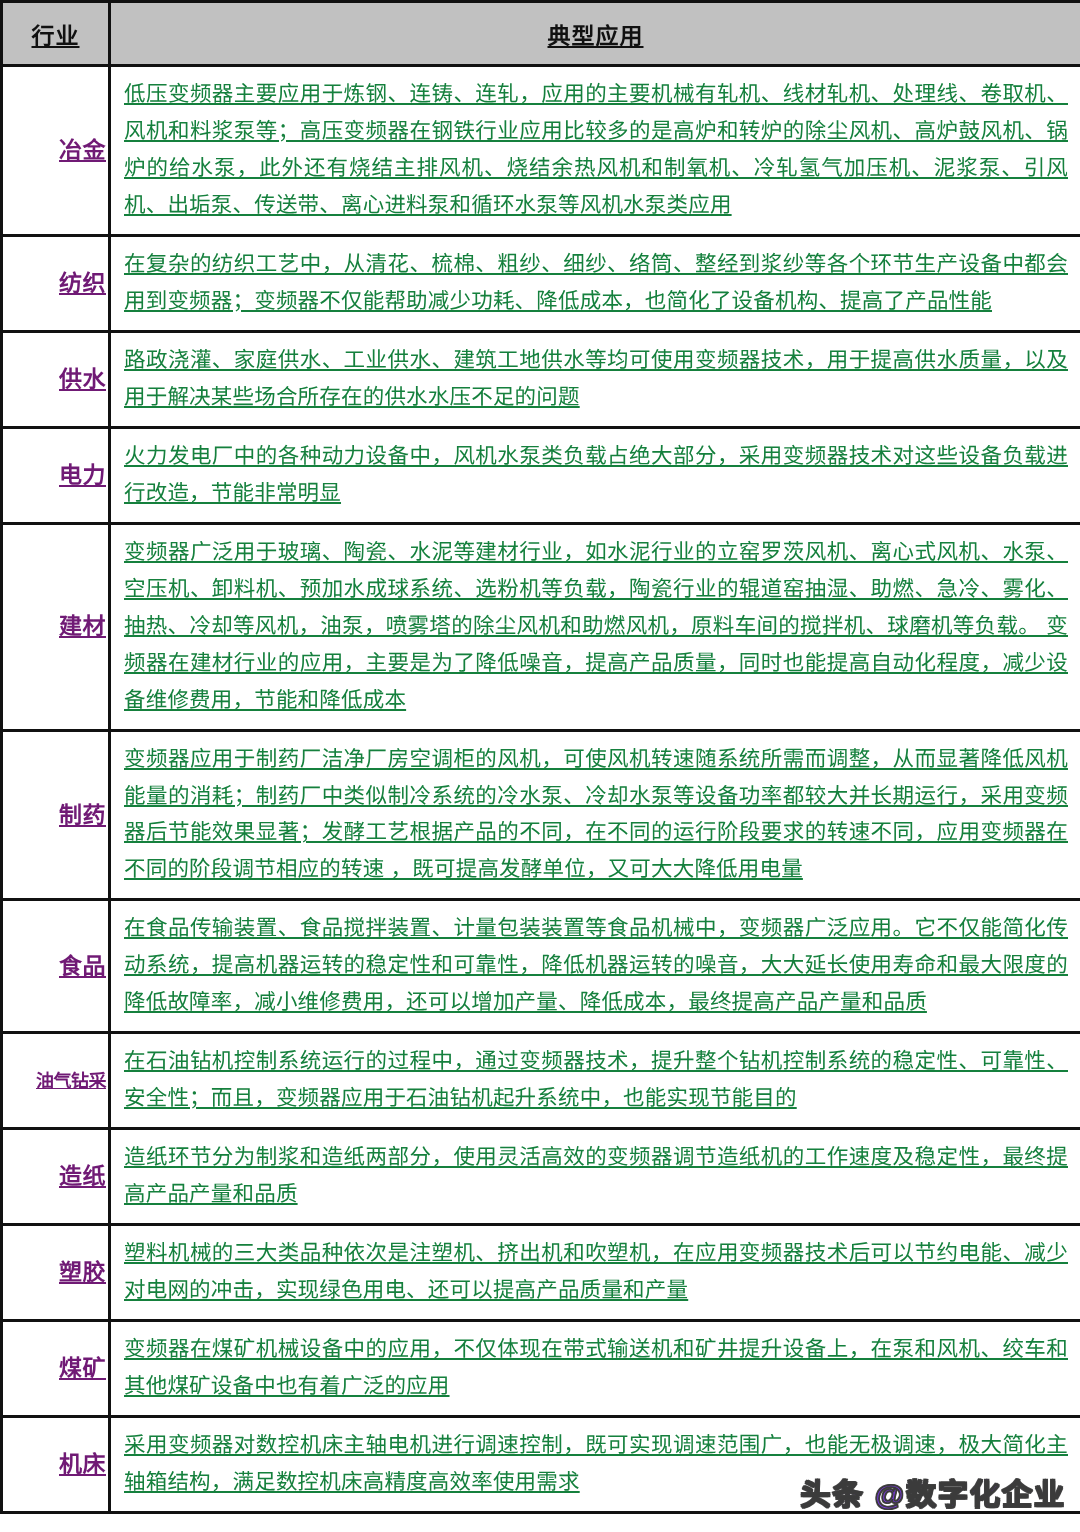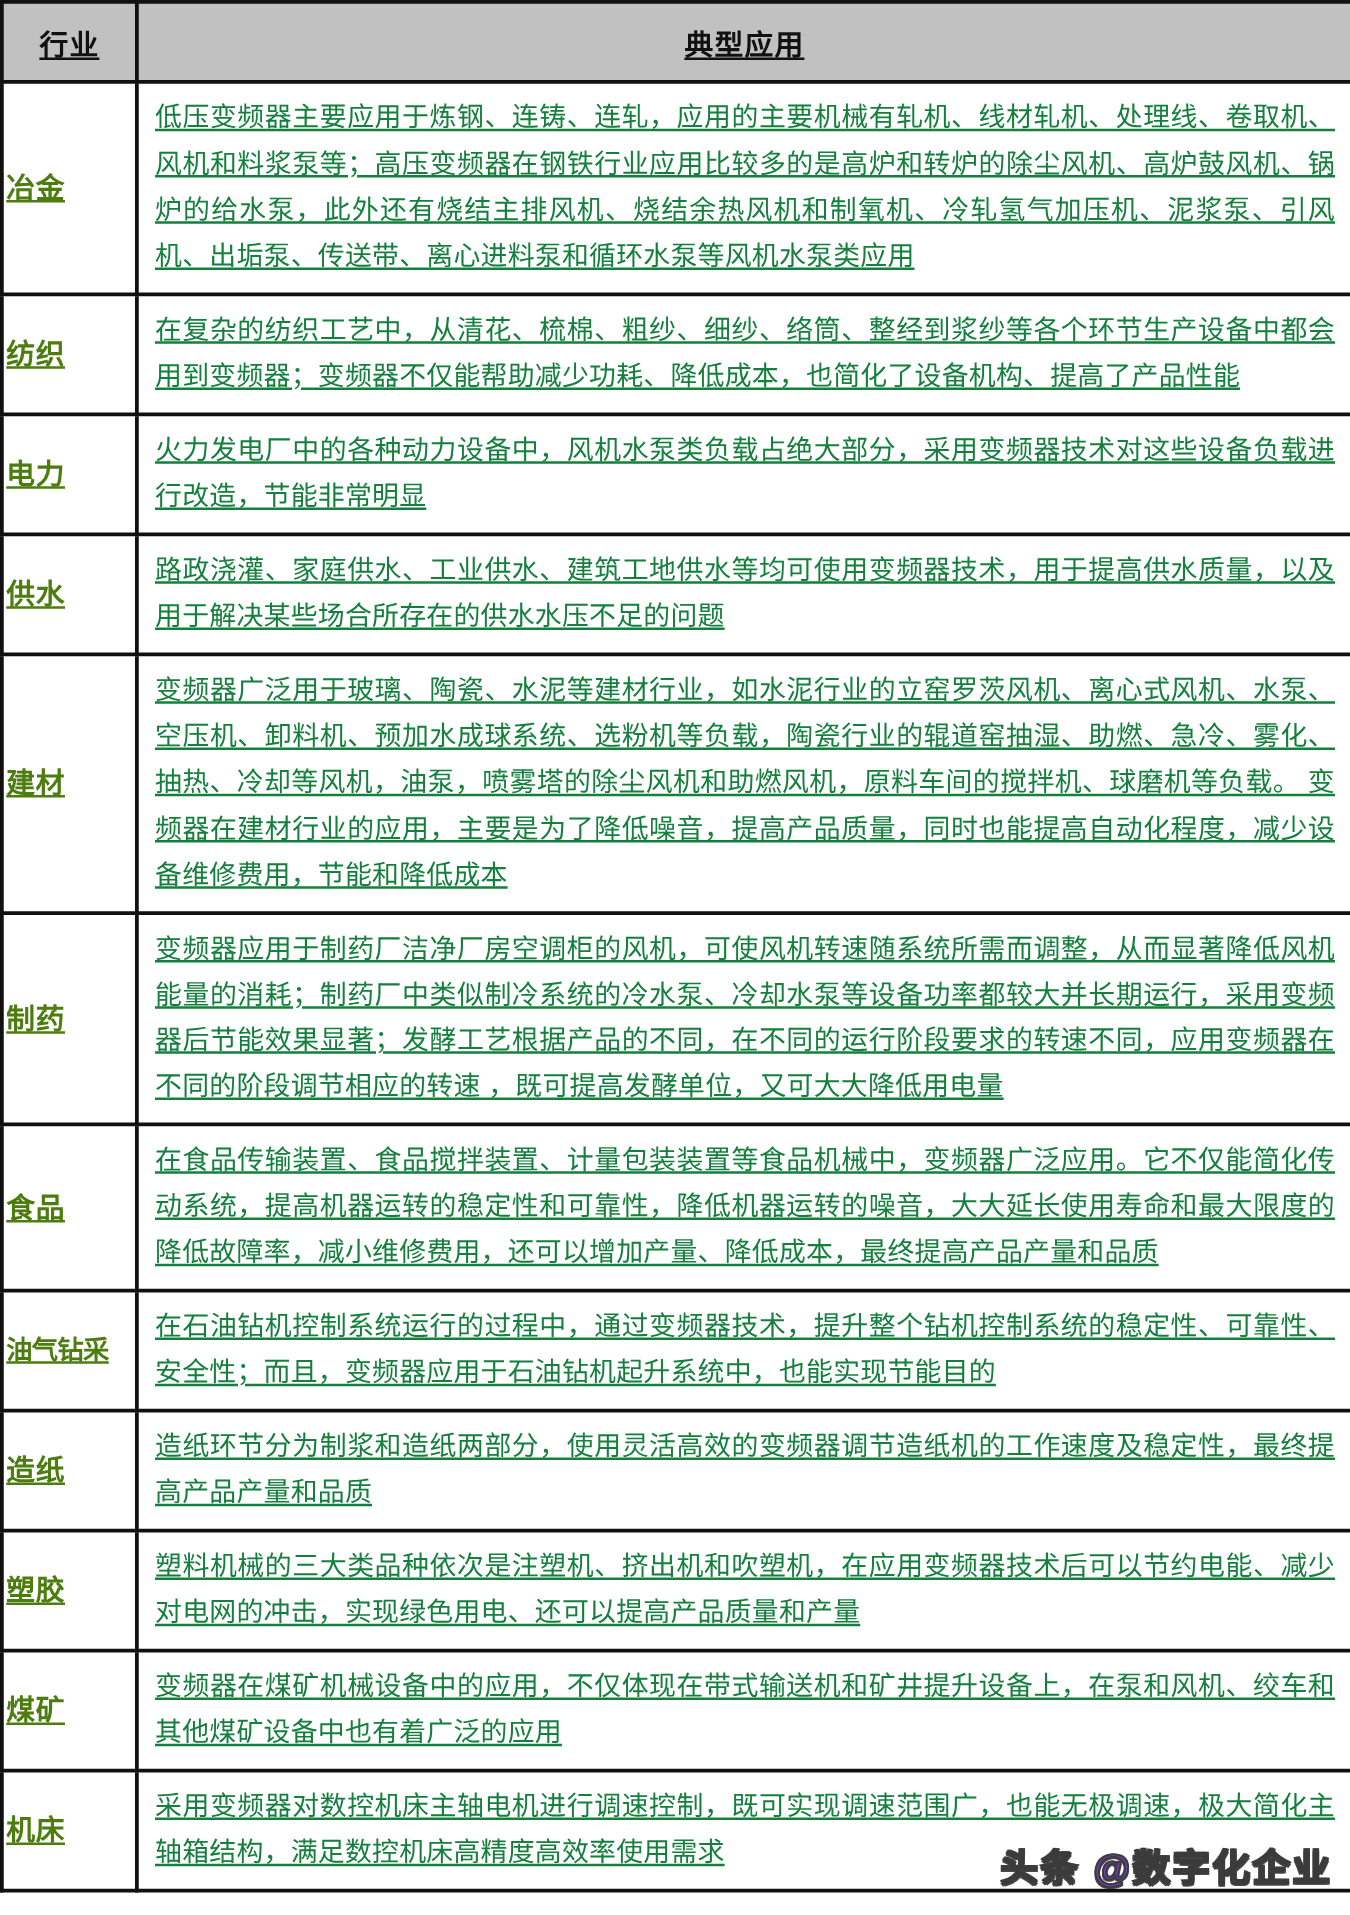--- a/index.html
+++ b/index.html
@@ -47,31 +47,31 @@
     font-size: 23px;
     font-weight: bold;
     color: #111111;
     letter-spacing: 1px;
     text-align: center;
     padding: 0 6px;
   }
 
   
   td.industry {
-    text-align: left;
+    text-align: right;
     font-size: 23px;
     font-weight: bold;
-    color: #4d7c0f;
+    color: #701a75;
     letter-spacing: 0.5px;
     padding: 6px 2px;
     line-height: 1.25;
     white-space: nowrap;
   }
   td.industry.narrow {
-    font-size: 21px;
+    font-size: 18px;
     letter-spacing: -0.5px;
   }
 
   
   td.application {
     font-size: 21.5px;
     color: #15803d;
     line-height: 1.72;
     padding: 9px 12px 10px 13px;
     text-align: justify;
@@ -123,27 +123,27 @@
         <td class="application">低压变频器主要应用于炼钢、连铸、连轧，应用的主要机械有轧机、线材轧机、处理线、卷取机、风机和料浆泵等；高压变频器在钢铁行业应用比较多的是高炉和转炉的除尘风机、高炉鼓风机、锅炉的给水泵，此外还有烧结主排风机、烧结余热风机和制氧机、冷轧氢气加压机、泥浆泵、引风机、出垢泵、传送带、离心进料泵和循环水泵等风机水泵类应用</td>
       </tr>
 
       <tr>
         <td class="industry">纺织</td>
         <td class="application">在复杂的纺织工艺中，从清花、梳棉、粗纱、细纱、络筒、整经到浆纱等各个环节生产设备中都会用到变频器；变频器不仅能帮助减少功耗、降低成本，也简化了设备机构、提高了产品性能</td>
       </tr>
 
 
       <tr>
-        <td class="industry">电力</td>
-        <td class="application">火力发电厂中的各种动力设备中，风机水泵类负载占绝大部分，采用变频器技术对这些设备负载进行改造，节能非常明显</td>
+        <td class="industry">供水</td>
+        <td class="application">路政浇灌、家庭供水、工业供水、建筑工地供水等均可使用变频器技术，用于提高供水质量，以及用于解决某些场合所存在的供水水压不足的问题</td>
       </tr>
 
       <tr>
-        <td class="industry">供水</td>
-        <td class="application">路政浇灌、家庭供水、工业供水、建筑工地供水等均可使用变频器技术，用于提高供水质量，以及用于解决某些场合所存在的供水水压不足的问题</td>
+        <td class="industry">电力</td>
+        <td class="application">火力发电厂中的各种动力设备中，风机水泵类负载占绝大部分，采用变频器技术对这些设备负载进行改造，节能非常明显</td>
       </tr>
 
       <tr>
         <td class="industry">建材</td>
         <td class="application">变频器广泛用于玻璃、陶瓷、水泥等建材行业，如水泥行业的立窑罗茨风机、离心式风机、水泵、空压机、卸料机、预加水成球系统、选粉机等负载，陶瓷行业的辊道窑抽湿、助燃、急冷、雾化、抽热、冷却等风机，油泵，喷雾塔的除尘风机和助燃风机，原料车间的搅拌机、球磨机等负载。 变频器在建材行业的应用，主要是为了降低噪音，提高产品质量，同时也能提高自动化程度，减少设备维修费用，节能和降低成本</td>
       </tr>
 
       <tr>
         <td class="industry">制药</td>
         <td class="application">变频器应用于制药厂洁净厂房空调柜的风机，可使风机转速随系统所需而调整，从而显著降低风机能量的消耗；制药厂中类似制冷系统的冷水泵、冷却水泵等设备功率都较大并长期运行，采用变频器后节能效果显著；发酵工艺根据产品的不同，在不同的运行阶段要求的转速不同，应用变频器在不同的阶段调节相应的转速 ，既可提高发酵单位，又可大大降低用电量</td>

